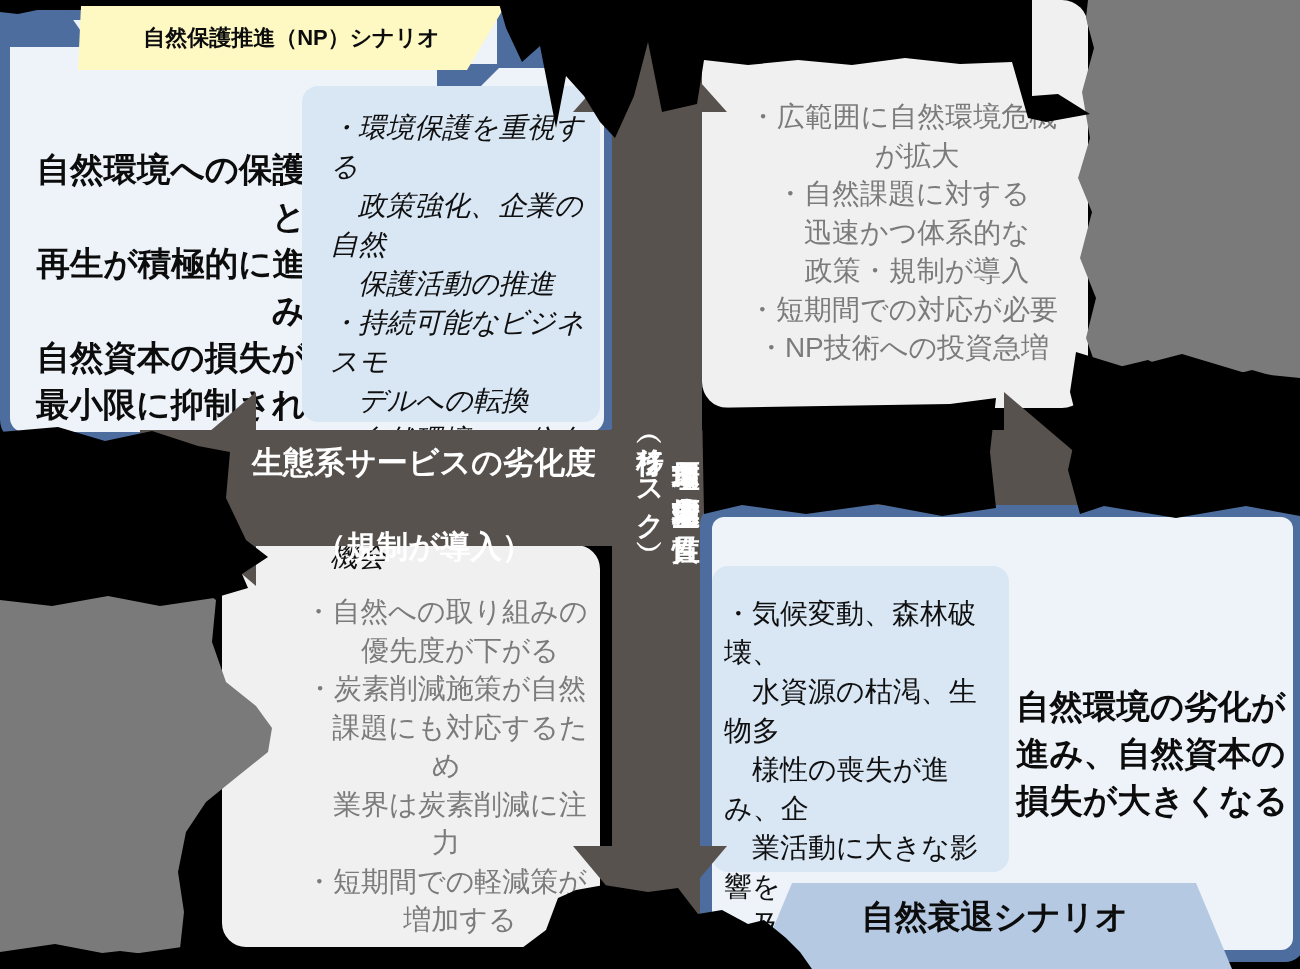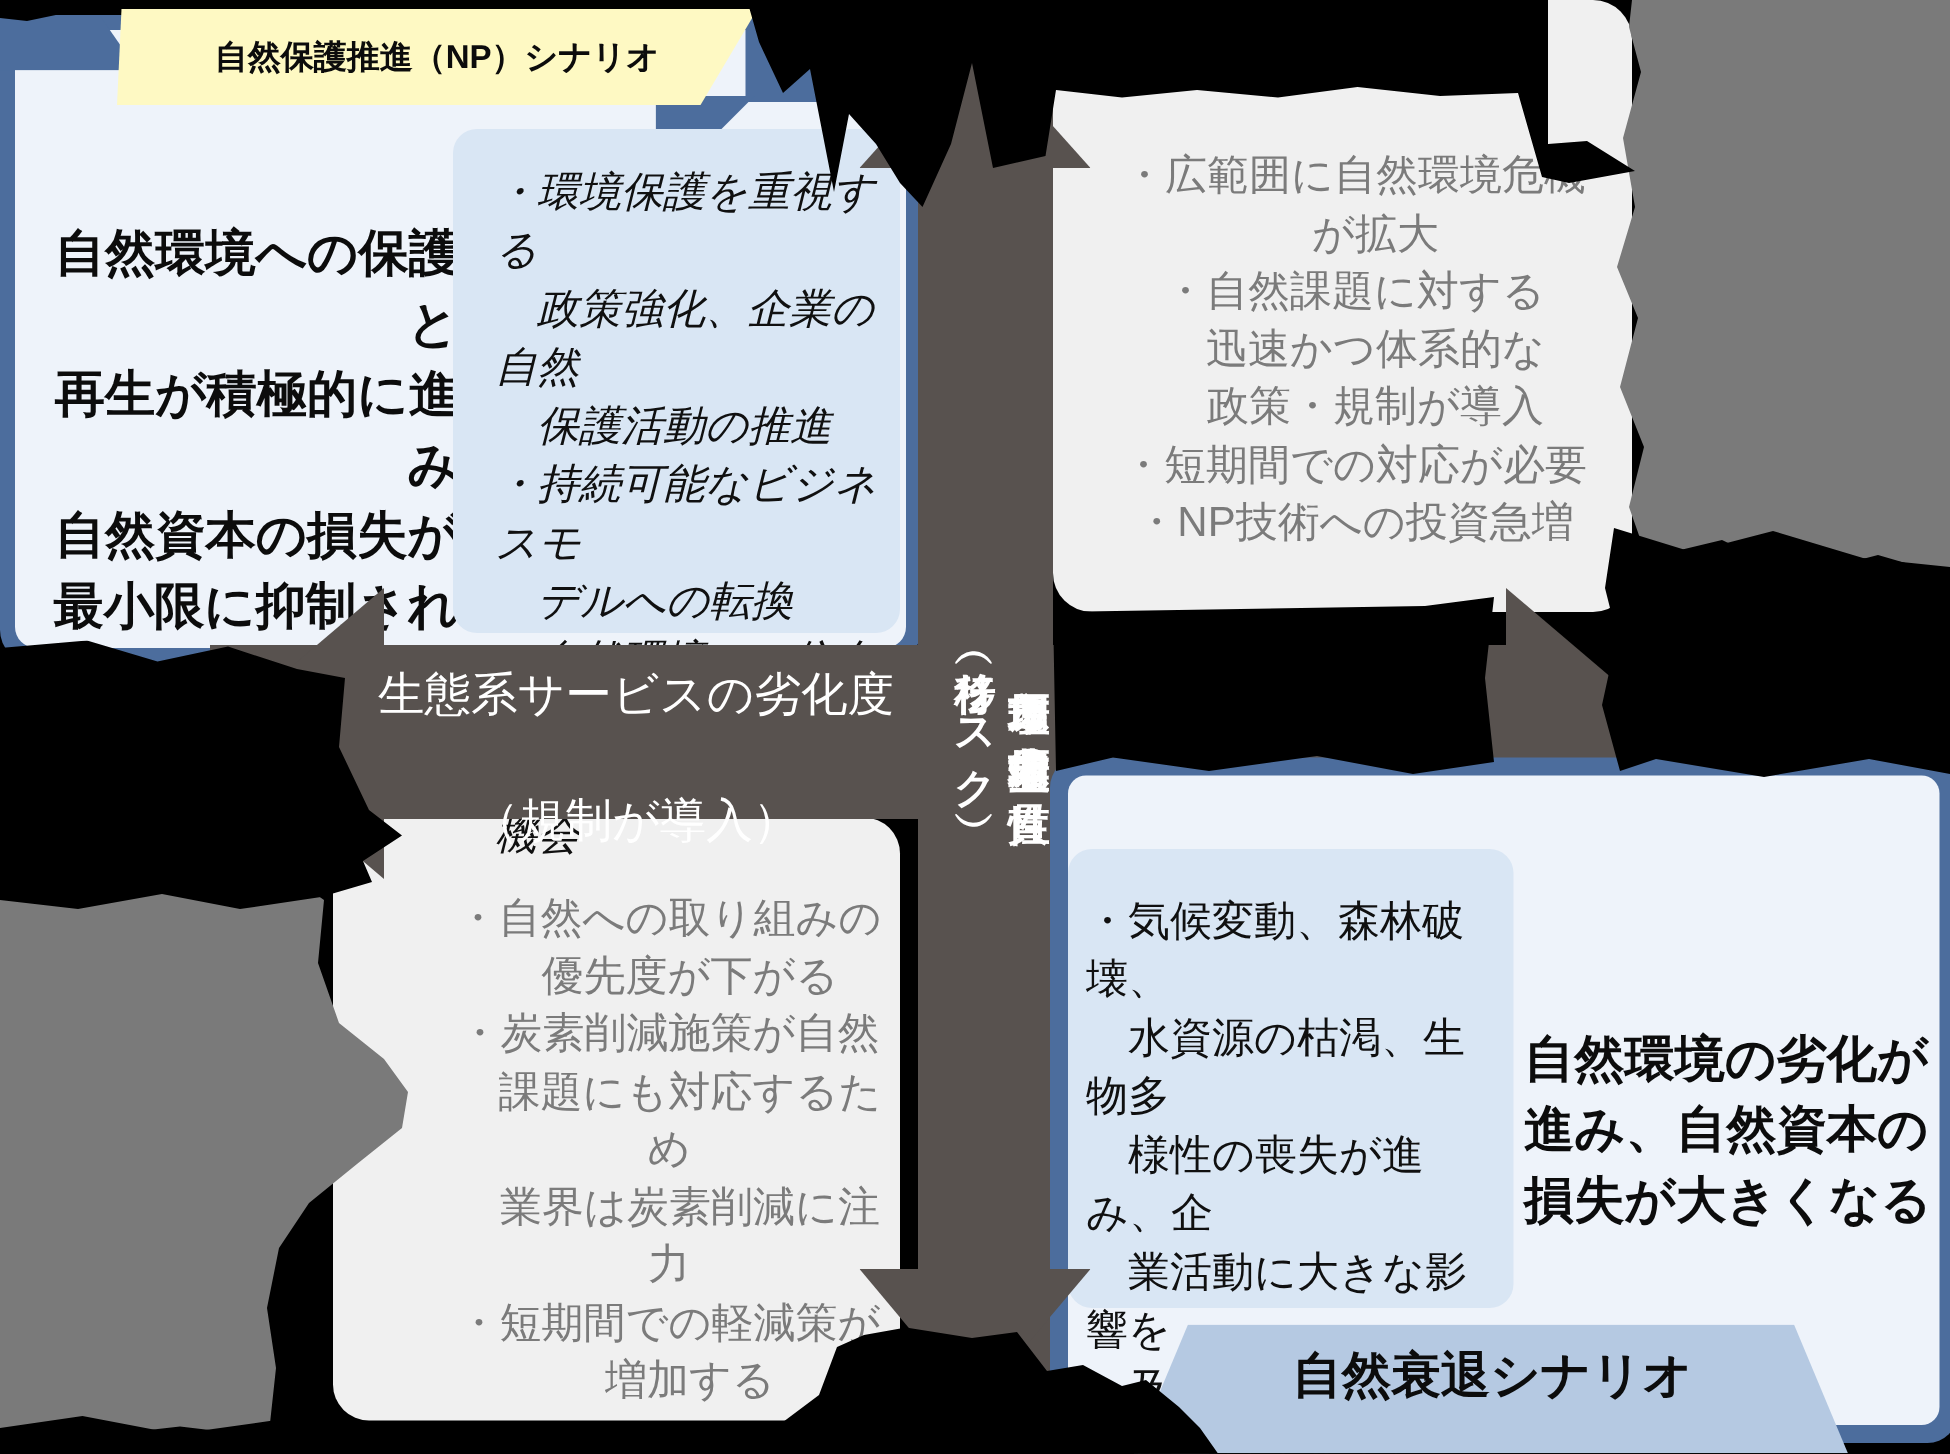--- a/index.html
+++ b/index.html
@@ -34,21 +34,21 @@
 
   
   .bar{background:#58524f;z-index:3;}
   #v-bar{left:612px;top:30px;width:90px;height:912px;}
   #h-bar{left:140px;top:430px;width:866px;height:116px;}
   #arrow-up{left:573px;top:26px;width:154px;height:86px;clip-path:polygon(50% 0,100% 100%,0 100%);}
   #arrow-down{left:573px;top:846px;width:154px;height:92px;clip-path:polygon(0 0,100% 0,50% 100%);}
   #arrow-left{left:142px;top:392px;width:114px;height:194px;clip-path:polygon(100% 0,100% 100%,0 50%);}
   #arrow-right{left:1004px;top:392px;width:114px;height:194px;clip-path:polygon(0 0,100% 50%,0 100%);}
   #h-axis-label{left:238px;top:442px;width:372px;z-index:3;text-align:center;color:#fff;
-      font-size:31px;font-weight:400;line-height:42px;white-space:pre-line;}
+      font-size:31px;font-weight:700;line-height:42px;white-space:pre-line;}
   #v-axis-label{left:604px;top:274px;width:100px;height:406px;z-index:3;
       writing-mode:vertical-rl;text-orientation:mixed;color:#fff;}
   #v-axis-label .col{display:inline-block;height:100%;text-align:center;
       font-size:27.5px;font-weight:700;letter-spacing:1px;}
   #v-axis-label .col.sub{font-weight:700;}
 
   
   #dec-box{left:700px;top:505px;width:605px;height:457px;background:#4c6d9d;border-radius:20px;z-index:4;}
   #dec-inner{position:absolute;left:12px;top:12px;right:12px;bottom:12px;background:#eef3fa;border-radius:12px;}
   #dec-bubble{left:712px;top:566px;width:297px;height:306px;background:#d9e6f4;border-radius:16px;z-index:4;}

